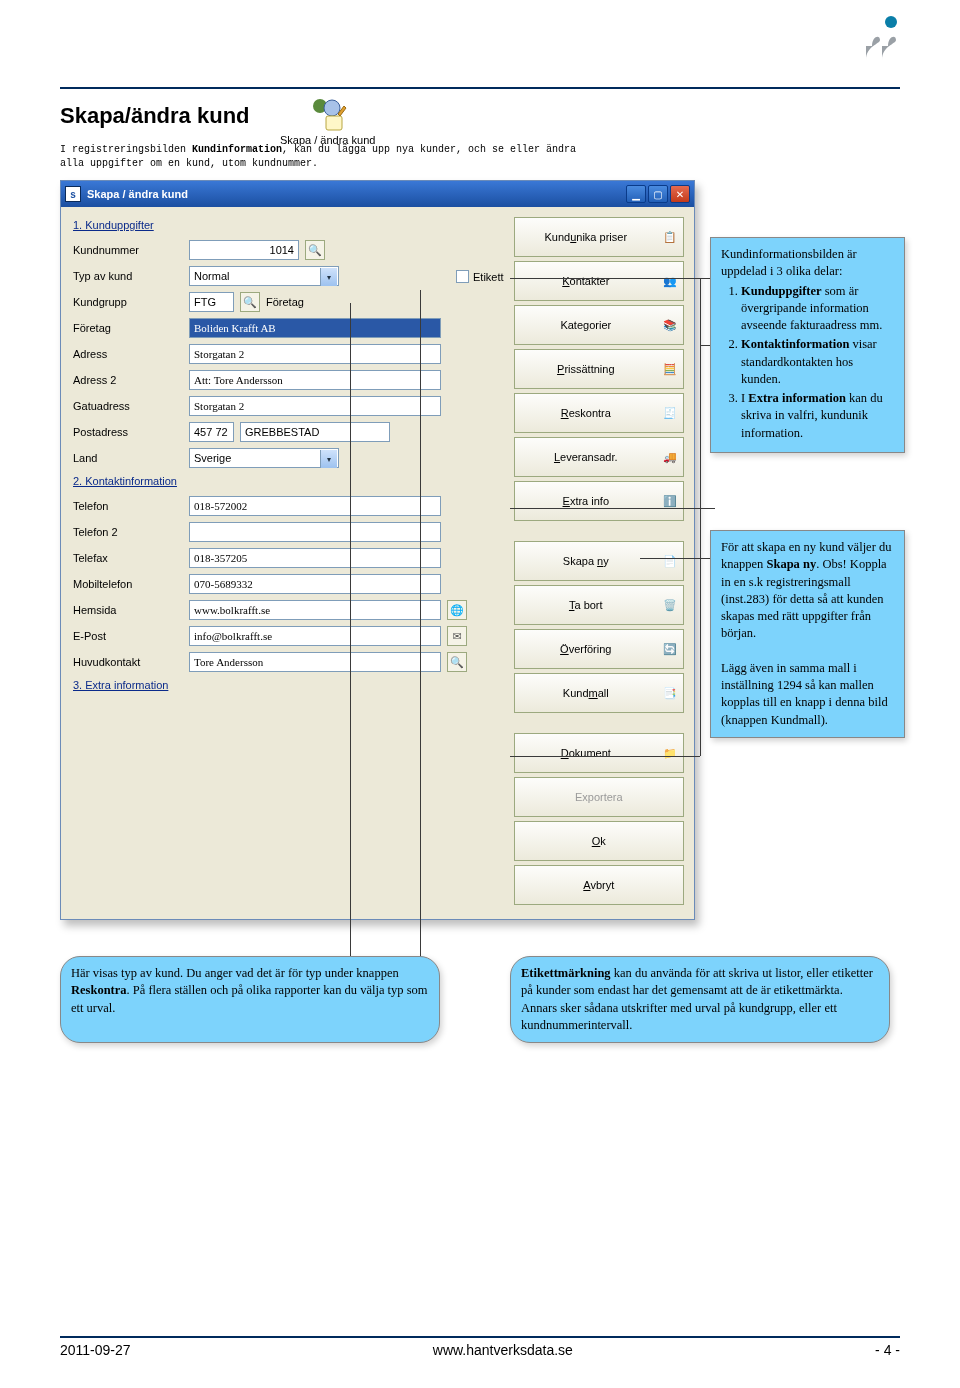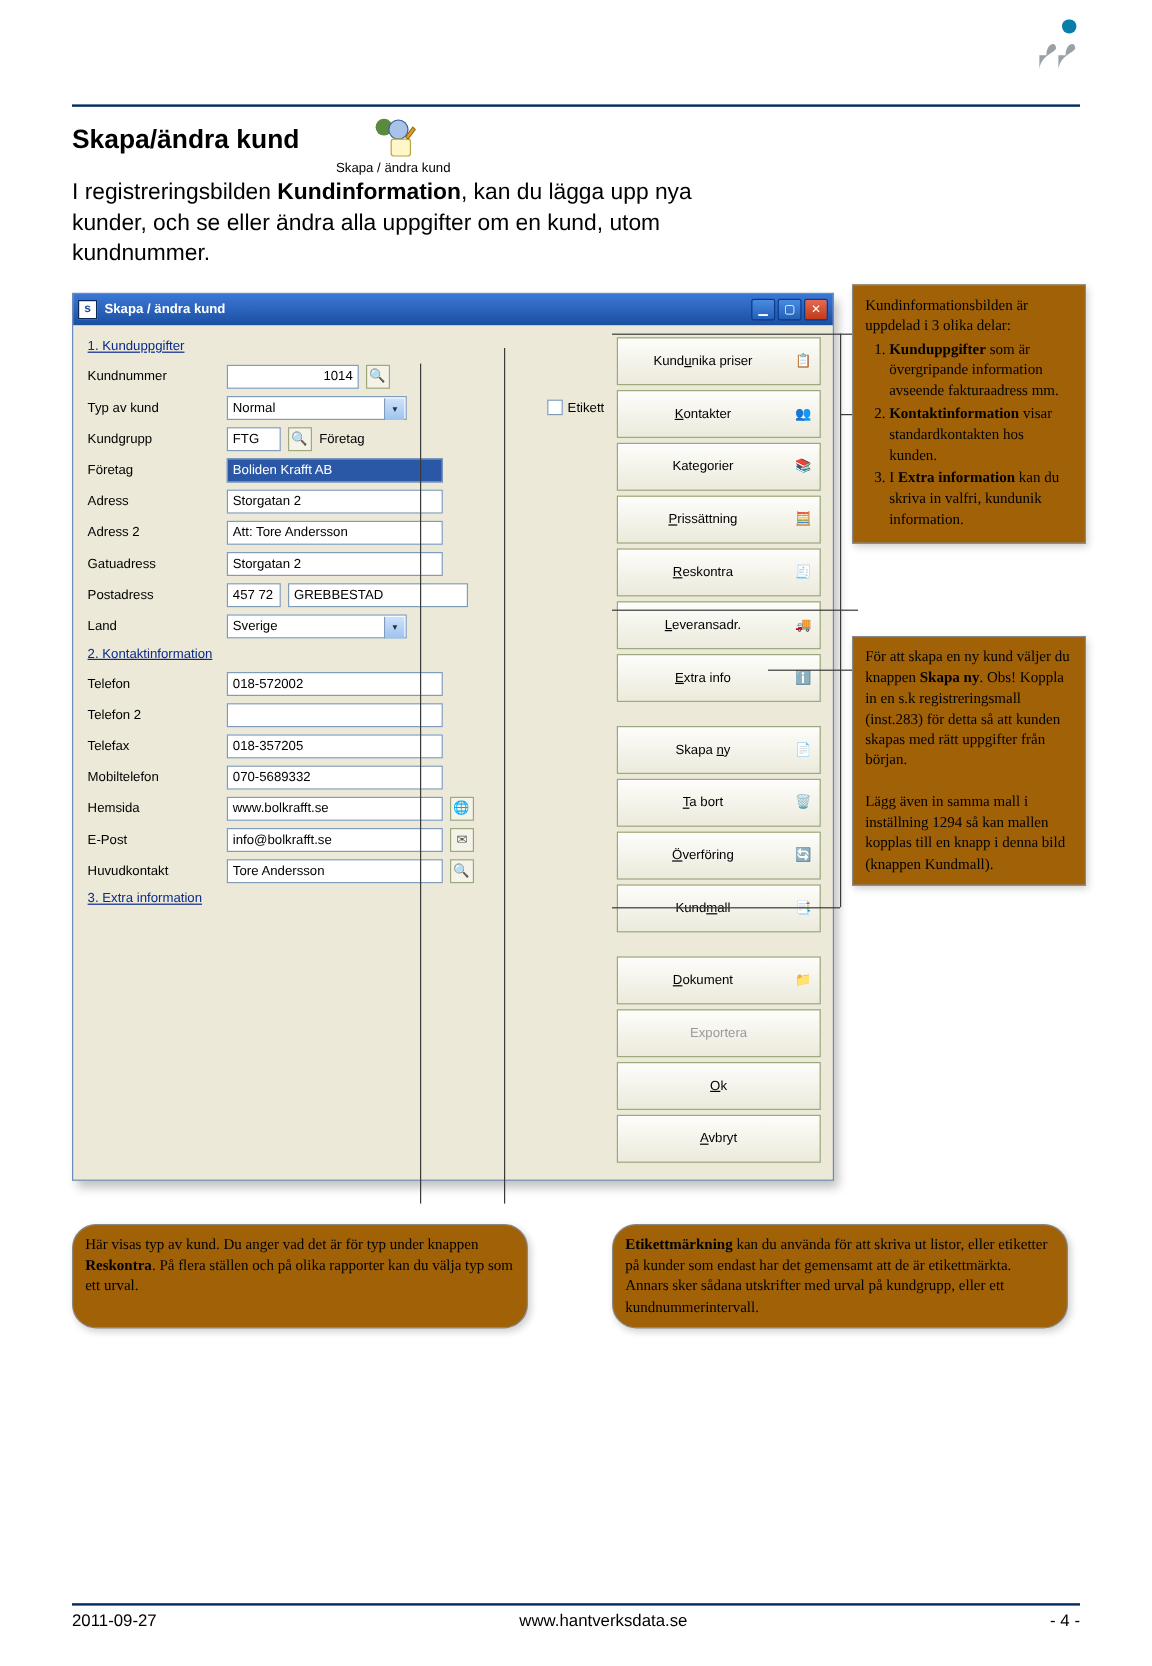--- a/index.html
+++ b/index.html
@@ -1,21 +1,21 @@
 <!DOCTYPE html>
 <html><head>
 <meta charset="utf-8">
 <style>
   * { box-sizing: border-box; }
   html, body { margin:0; padding:0; background:#fff; font-family: Verdana, Arial, sans-serif; color:#000; }
   .page { width:960px; min-height:1388px; margin:0 auto; position:relative; padding:32px 60px 0 60px; }
   .logo { position:absolute; top:16px; right:58px; }
   .hr-top { border:none; border-top:2px solid #002a5c; margin:55px 0 14px 0; }
   h1 { font-family: Verdana, Arial, sans-serif; font-weight:bold; font-size:22px; margin:0 0 14px 0; }
-  .intro { font-family: Liberation Sans, sans-serif; font-size:19px; line-height:1.35; width:520px; }
+  .intro { font-family: Liberation Mono, monospace; font-size:10px; line-height:1.35; width:520px; }
   .intro b { font-weight:bold; }
   .icon-block { position:absolute; left:280px; top:96px; text-align:center; font-family: Tahoma, Arial, sans-serif; font-size:11px; }
   .icon-block .icon-img { width:40px; height:36px; margin:0 auto 2px; position:relative; }
 
   
   .shot { position:relative; width:635px; height:740px; margin-top:10px; box-shadow: 4px 6px 8px rgba(0,0,0,0.25); border:1px solid #6b8bb8; font-family: Tahoma, Arial, sans-serif; font-size:11px; background:#ece9d8; }
   .titlebar { height:26px; background: linear-gradient(to bottom, #3a78d6, #1b4fa1); display:flex; align-items:center; padding:0 4px; color:#fff; justify-content:space-between; }
   .titlebar .left { display:flex; align-items:center; gap:6px; }
   .titlebar .appicon { width:16px; height:16px; background:#fff; border:1px solid #0a2a5a; display:inline-flex; align-items:center; justify-content:center; color:#1b4fa1; font-weight:bold; font-size:10px; }
   .titlebar .btns { display:flex; gap:2px; }
@@ -24,34 +24,34 @@
   .tbtn.close { background:linear-gradient(#e56a50,#c33a1a); }
   .body { display:flex; height:calc(100% - 26px); }
   .form { width:450px; padding:8px 6px 10px 12px; }
   .sidebar { width:185px; padding:10px 10px 10px 4px; display:flex; flex-direction:column; }
   .section-hdr { color:#0a2a8a; text-decoration:underline; font-size:11px; margin:4px 0 6px 0; }
   .row { display:flex; align-items:center; height:26px;gap:20px; }
   .row .lab { width:96px; }
   .row .val { flex:1; display:flex; align-items:center; gap:6px; }
   .txt { background:#fff; border:1px solid #7f9db9; height:20px; padding:1px 4px; display:flex; align-items:center; }
   .txt.sel { background:#2a58a6; color:#fff; }
-  .w60 { width:45px;} .w110 { width:110px;} .w150 { width:150px;} .w210 { width:180px;}
+  .w60 { width:45px;} .w110 { width:110px;} .w150 { width:150px;} .w210 { width:252px;font-family:Liberation Serif, serif;}
   .lens { width:20px; height:20px; border:1px solid #9ca97f; background:#f5f3e7; display:flex; align-items:center; justify-content:center; color:#555; cursor:pointer; }
   .combo { position:relative; }
   .combo .arrow { position:absolute; right:1px; top:1px; width:17px; height:18px; background:linear-gradient(#cfe2fb,#9dc2ef); border-left:1px solid #7f9db9; display:flex; align-items:center; justify-content:center; font-size:8px; color:#234; }
   .check { width:13px; height:13px; border:1px solid #7f9db9; background:#fff; margin-right:4px; }
   .sbtn { height:40px; border:1px solid #9ca97f; background:linear-gradient(#fdfdfb,#eceadb); display:flex; align-items:center; padding:0; margin-bottom:4px; cursor:pointer; }
   .sbtn .txtlab { flex:1; text-align:center; }
   .sbtn .ic { width:26px; display:flex; align-items:center; justify-content:center; }
   .sbtn.disabled { color:#9a9a9a; }
   .sep { height:16px; }
   .u { text-decoration:underline; }
 
   
-  .callout { position:absolute; border:1px solid #888; background:#a16207; padding:8px 10px; font-family: Georgia, 'Times New Roman', serif; font-size:12.5px; line-height:1.38; box-shadow: 2px 3px 6px rgba(0,0,0,0.18); }
+  .callout { position:absolute; border:1px solid #888; background:#7dd3fc; padding:8px 10px; font-family: Georgia, 'Times New Roman', serif; font-size:12.5px; line-height:1.38; box-shadow: 2px 3px 6px rgba(0,0,0,0.18); }
   .callout ol { margin:2px 0 0 20px; padding:0; }
   .callout ol li { margin:2px 0; }
   .callout b { font-weight:bold; }
   .leader { position:absolute; border-top:1px solid #3a3a3a; }
   .leader.v { border-top:none; border-left:1px solid #3a3a3a; }
 
   
   .lowrow { display:flex; gap:70px; margin-top:36px; }
   .lowrow .callout { position:relative; width:380px;border-radius:20px; }
 

